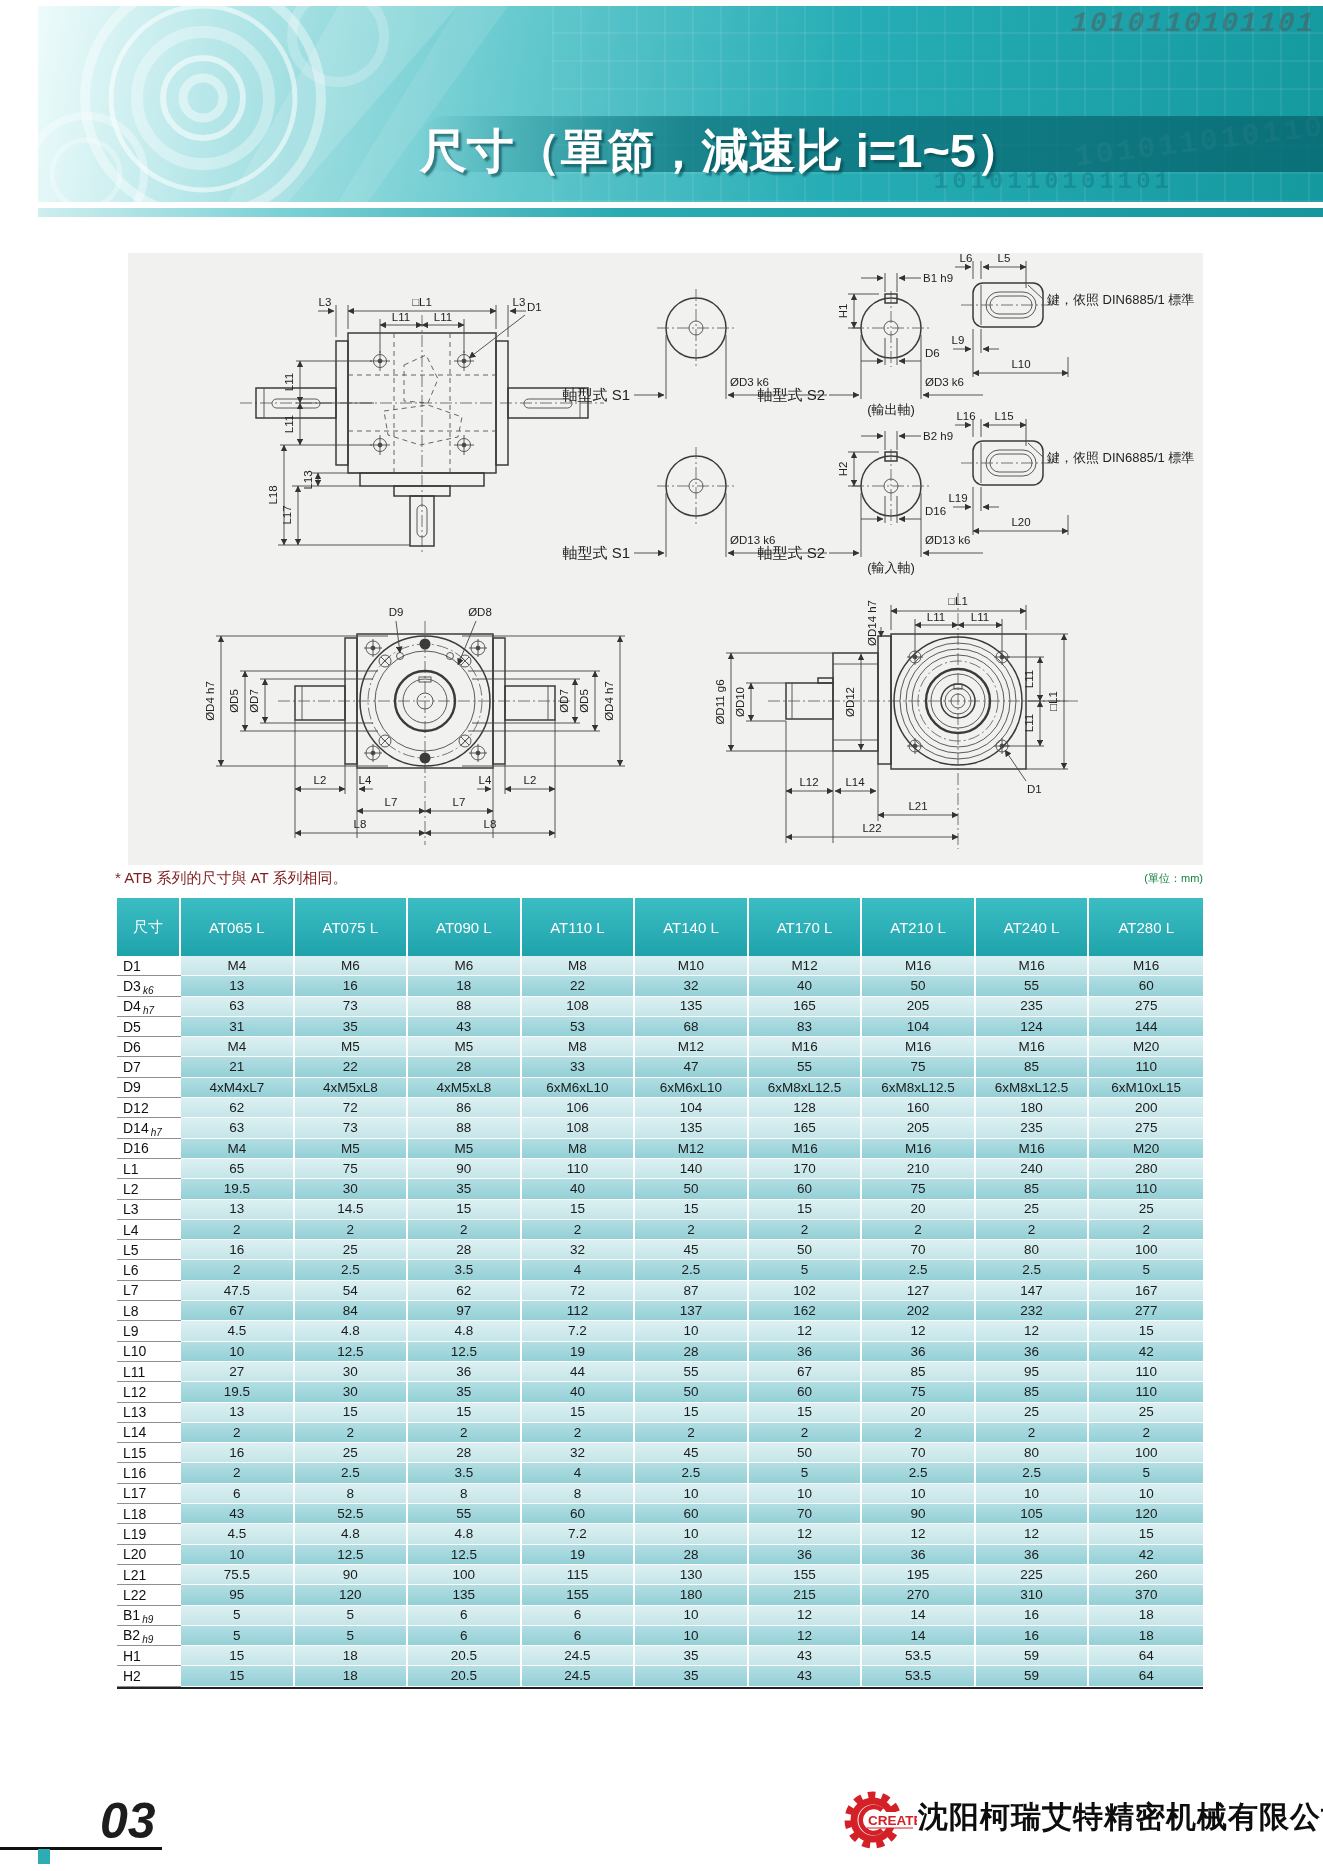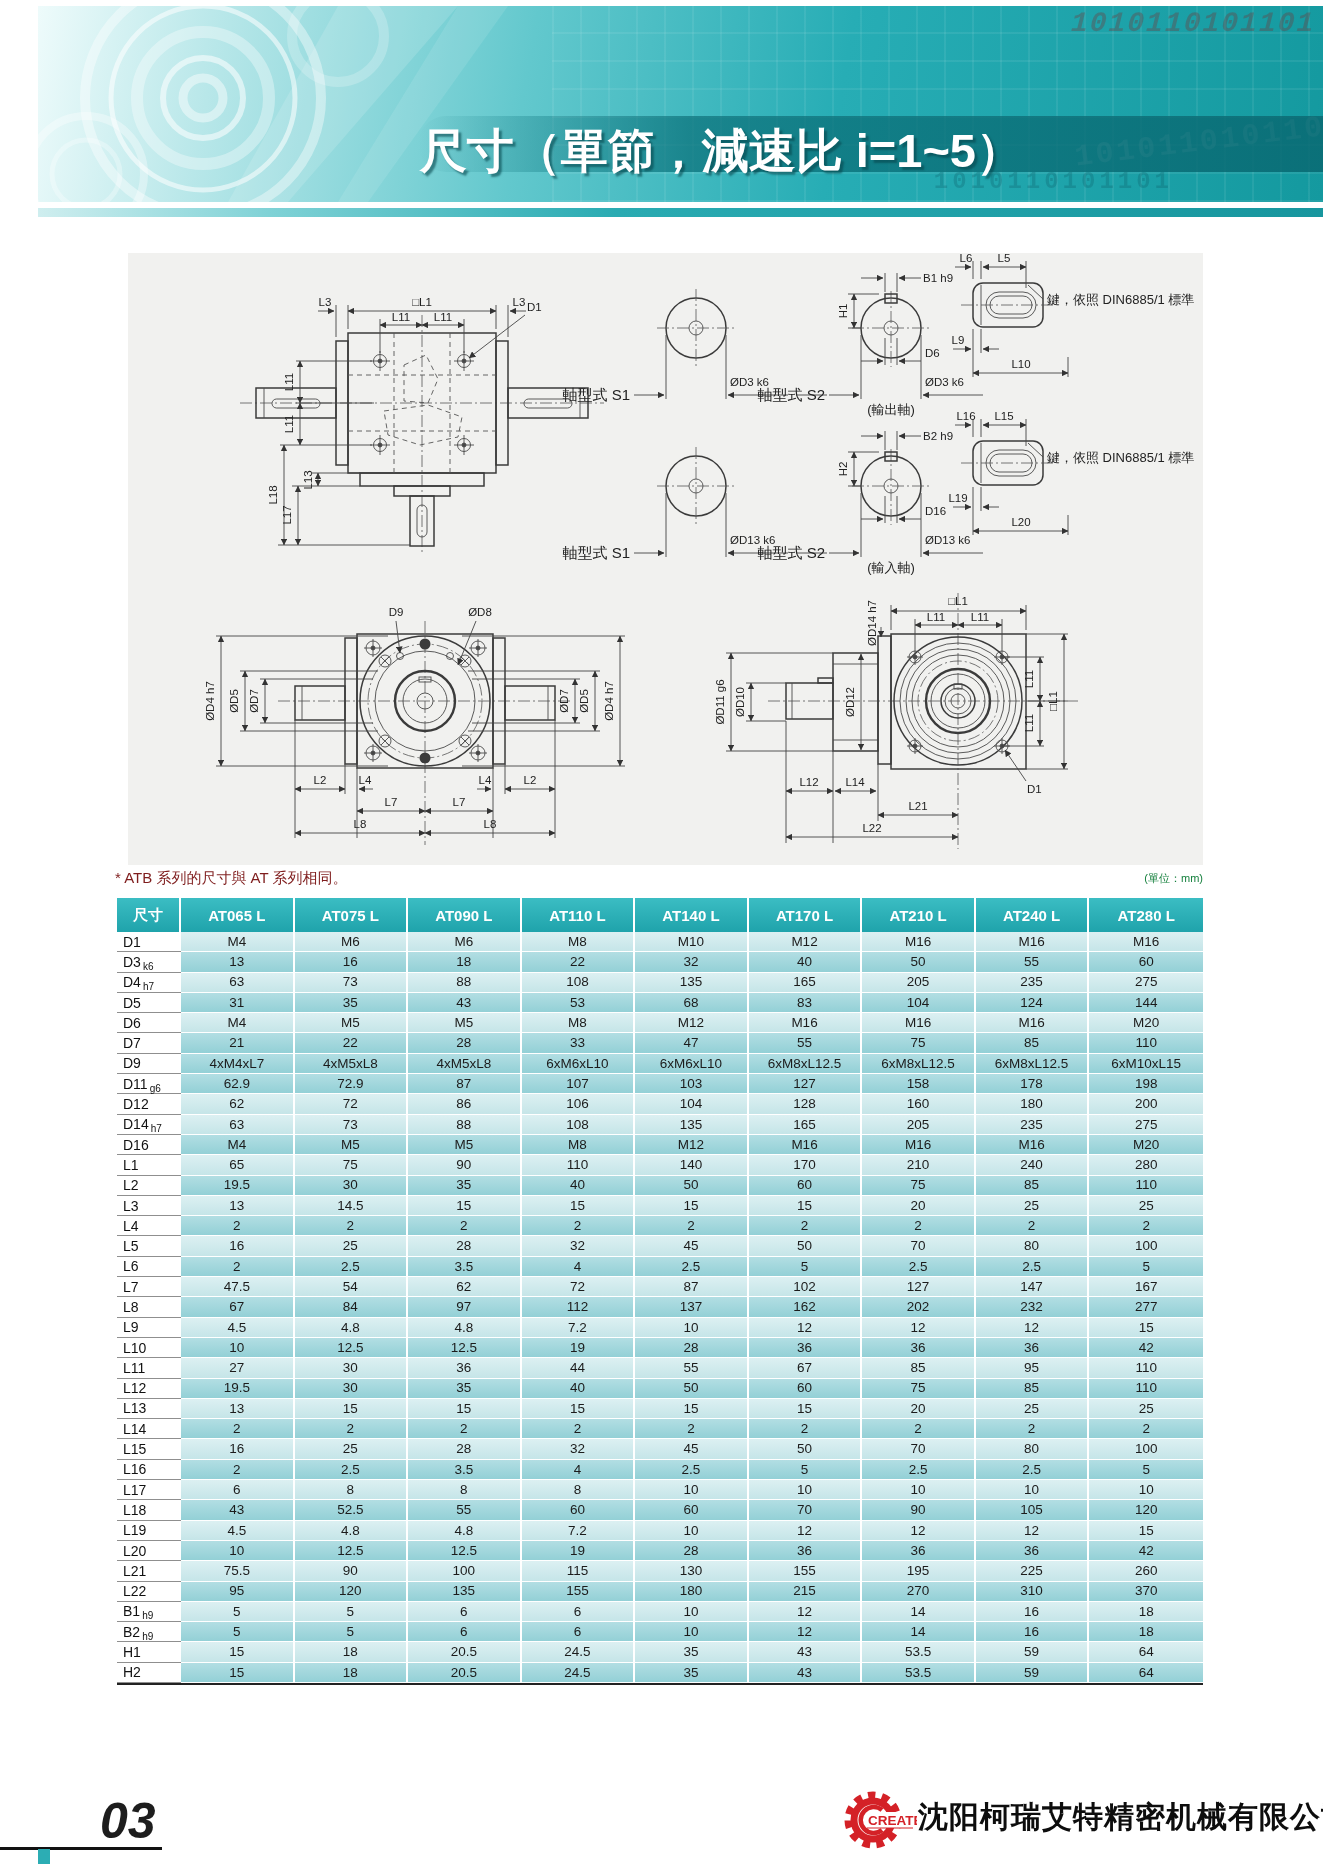--- a/index.html
+++ b/index.html
@@ -36,30 +36,30 @@
   .panel text{font-family:"Liberation Sans",sans-serif;font-size:11.5px;fill:#222;text-anchor:middle;}
   .panel text.ts{text-anchor:start}.panel text.te{text-anchor:end}
   .panel text.zh{font-size:15px;} .panel text.zh2{font-size:13px;}
   
   .atb-note{position:absolute;left:115px;top:869px;font-size:15px;color:#7f1d1d;}
   .unit-note{position:absolute;right:120px;top:871px;font-size:11px;color:#15803d;}
   
   .tblwrap{position:absolute;left:117px;top:898px;width:1086px;}
   table{border-collapse:separate;border-spacing:0;width:100%;table-layout:fixed;border-bottom:2px solid #222;}
   col.c0{width:64px;}
-  th{height:34px;background:linear-gradient(#3bbdc3,#1fa3ab);color:#fff;font-size:15px;font-weight:bold;
-     border-right:2px solid #fff;padding:0;}
+  th{height:34px;background:linear-gradient(#3bbdc3,#1fa3ab);color:#fff;font-size:15px;font-weight:normal;
+     border-right:2px solid #fff;padding:12px;}
   th:last-child{border-right:none;}
   td{height:19.3px;padding:0;font-size:13.5px;line-height:1;}
   td.lbl{background:#fff;border-bottom:1px solid #8f8f8f;text-align:left;padding-left:6px;font-size:14px;color:#111;white-space:nowrap;}
   td.val{text-align:center;border-right:2px solid #fff;border-bottom:1px solid #fff;color:#1c1c1c;}
   td.val:last-child{border-right:none;}
   tr.even td.val{background:linear-gradient(#dcf0f2,#c5e5e8);}
   tr.odd  td.val{background:linear-gradient(#b2dee3,#93d0d6);}
-  .sub{font-size:10px;position:relative;top:3px;margin-left:2px;}
+  .sub{font-size:10px;position:relative;top:3px;margin-left:2px;font-style:italic;}
   
   .pageno{position:absolute;left:100px;top:1792px;font-size:50px;font-weight:bold;font-style:italic;color:#1d1d1d;}
   .pagerule{position:absolute;left:0;top:1847px;width:162px;height:3px;background:#111;}
   .logo{position:absolute;left:843px;top:1788px;}
   .company{position:absolute;left:918px;top:1797px;font-size:30px;font-weight:bold;color:#0d0d0d;letter-spacing:1px;white-space:nowrap;}
   .corner-sq{position:absolute;left:38px;top:1849px;width:12px;height:15px;background:#2cadb4;}
 </style>
 </head>
 <body>
 
@@ -631,32 +631,20 @@
           <td class="val">4xM4xL7</td>
           <td class="val">4xM5xL8</td>
           <td class="val">4xM5xL8</td>
           <td class="val">6xM6xL10</td>
           <td class="val">6xM6xL10</td>
           <td class="val">6xM8xL12.5</td>
           <td class="val">6xM8xL12.5</td>
           <td class="val">6xM8xL12.5</td>
           <td class="val">6xM10xL15</td>
         </tr>
-        <tr class="odd">
-          <td class="lbl"><span>D11</span><span class="sub">g6</span></td>
-          <td class="val">62.9</td>
-          <td class="val">72.9</td>
-          <td class="val">87</td>
-          <td class="val">107</td>
-          <td class="val">103</td>
-          <td class="val">127</td>
-          <td class="val">158</td>
-          <td class="val">178</td>
-          <td class="val">198</td>
-        </tr>
         <tr class="even">
           <td class="lbl"><span>D12</span></td>
           <td class="val">62</td>
           <td class="val">72</td>
           <td class="val">86</td>
           <td class="val">106</td>
           <td class="val">104</td>
           <td class="val">128</td>
           <td class="val">160</td>
           <td class="val">180</td>

